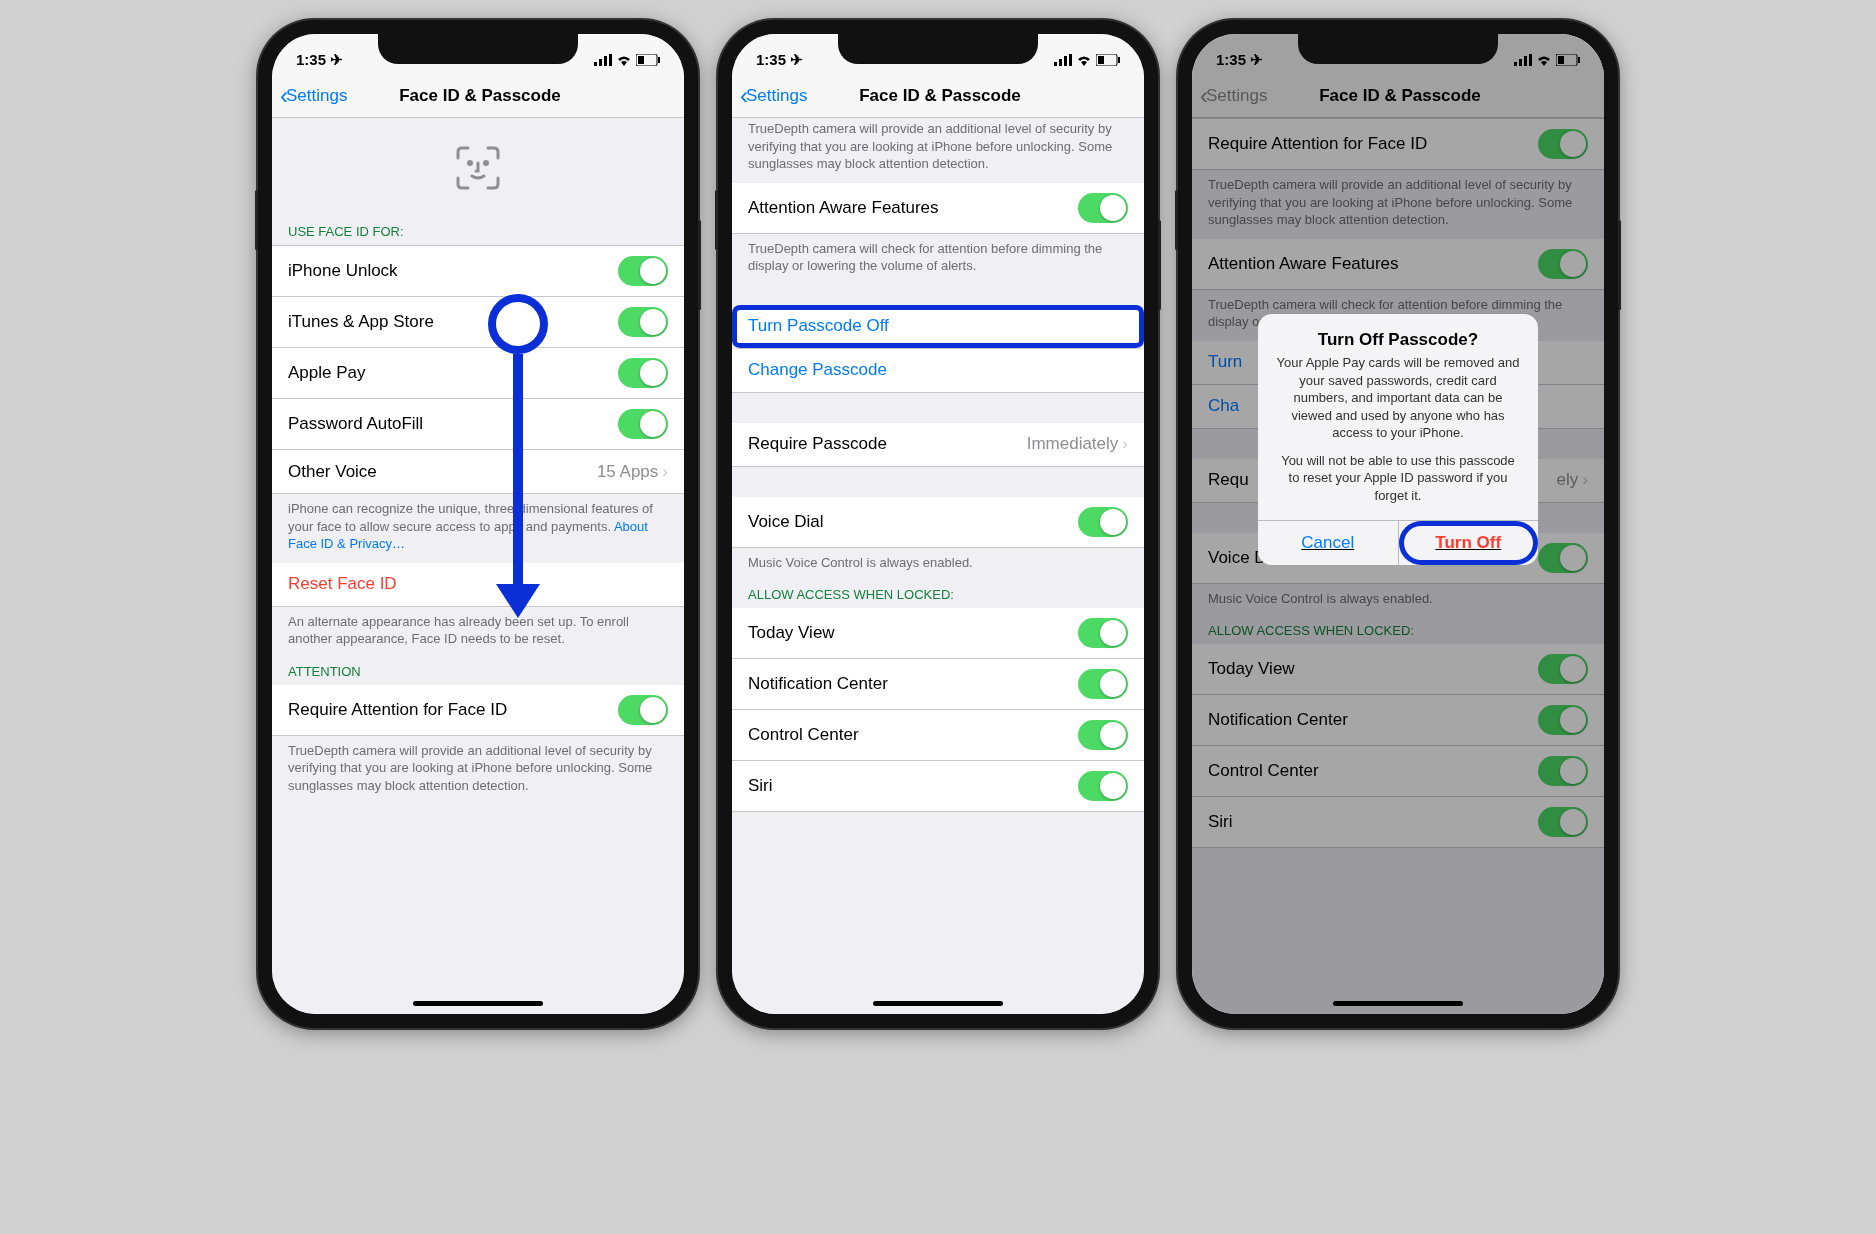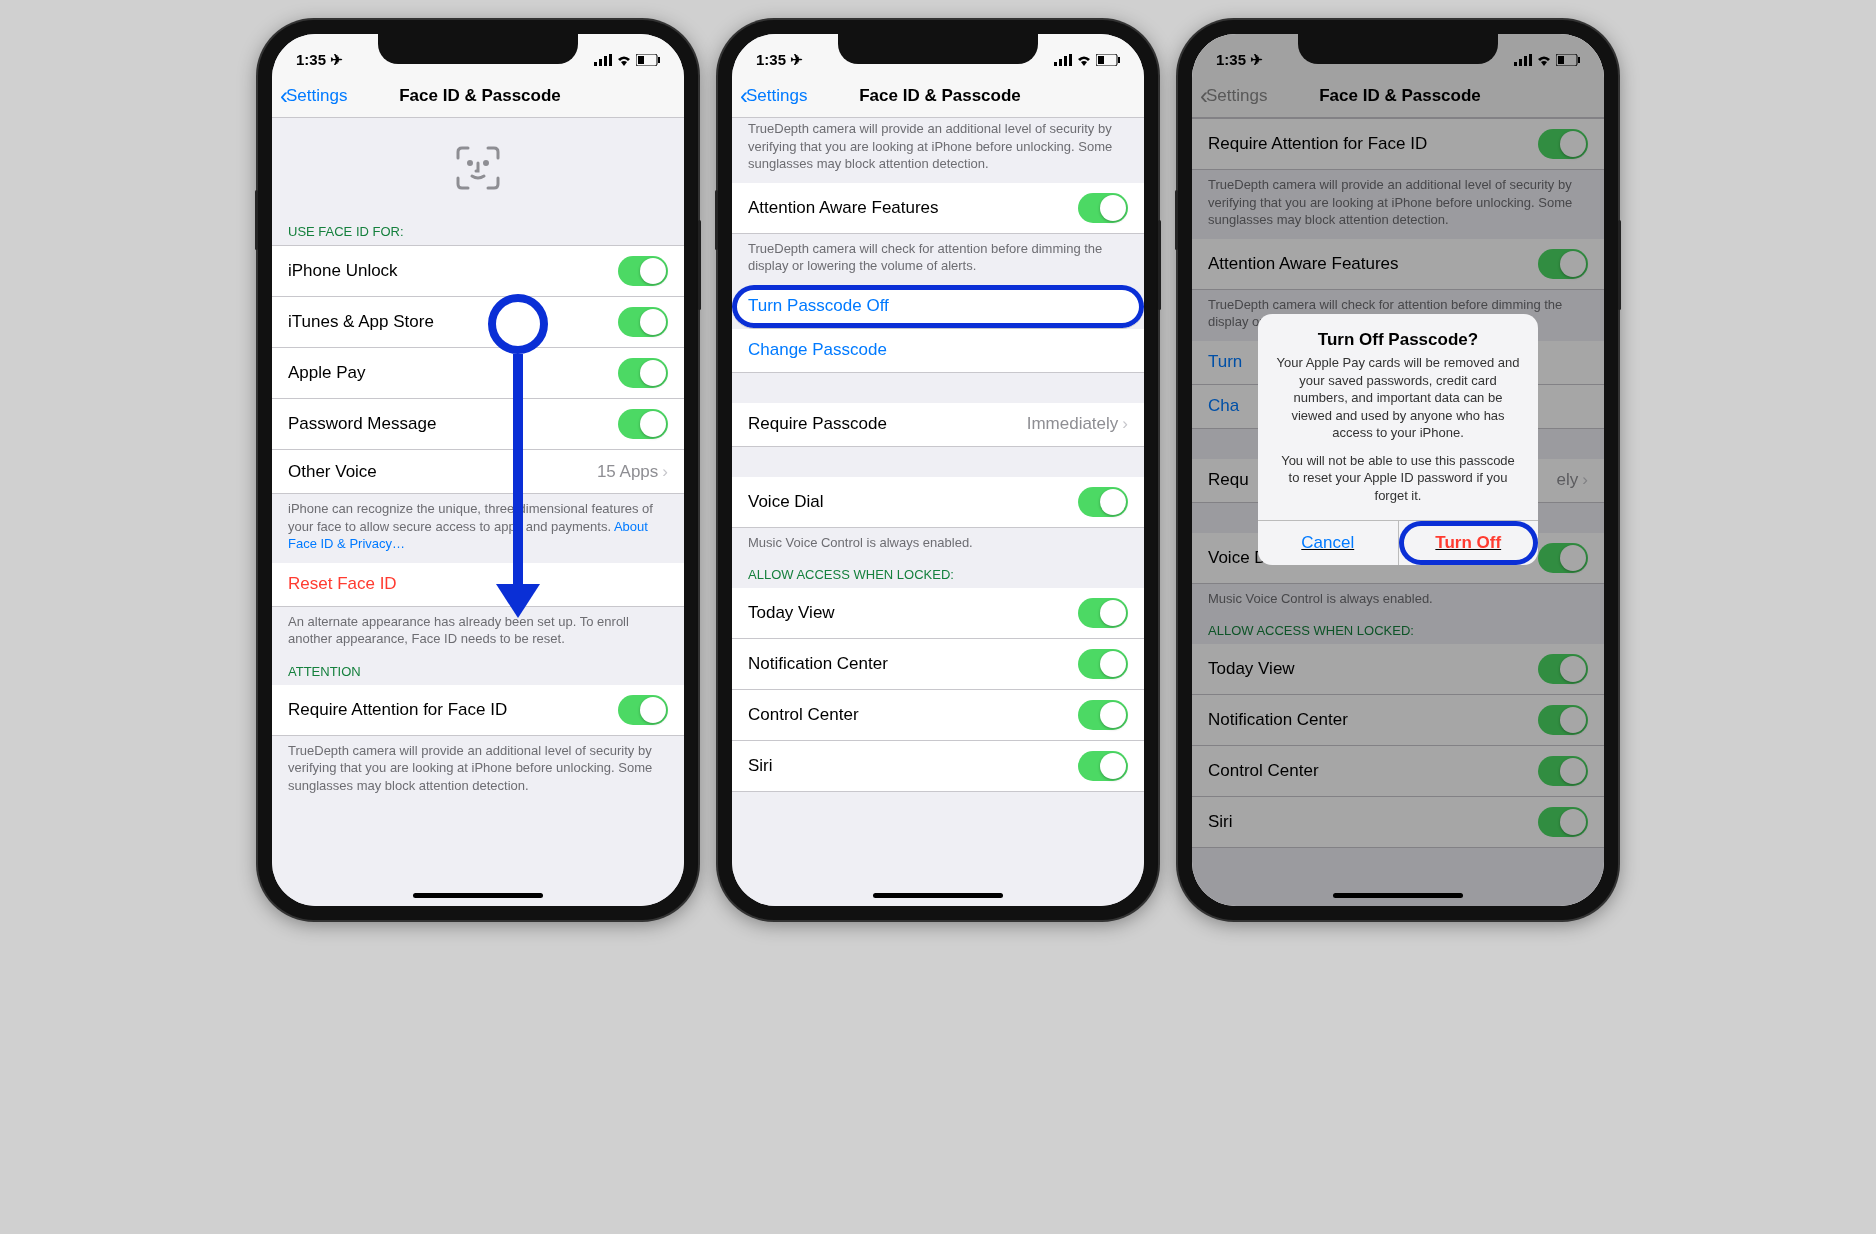--- a/index.html
+++ b/index.html
@@ -8,21 +8,21 @@
     background: #d0d0d0;
     display: flex;
     justify-content: center;
     gap: 20px;
     padding: 20px;
     min-height: 1234px;
     width: 1876px;
   }
   .phone {
     width: 440px;
-    height: 900px;
+    height: 1008px;
     background: #111;
     border-radius: 56px;
     padding: 14px;
     position: relative;
     box-shadow: 0 0 0 2px #333, 0 4px 20px rgba(0,0,0,.4);
   }
   .phone::before, .phone::after {
     content:"";
     position:absolute;
     background:#222;
@@ -132,21 +132,22 @@
     width:26px; height:26px; background:#fff; border-radius:50%;
     box-shadow:0 1px 3px rgba(0,0,0,.3);
   }
   .home-ind {
     position:absolute; bottom:8px; left:50%;
     transform:translateX(-50%);
     width:130px; height:5px; background:#000; border-radius:3px;
   }
   .highlight {
     box-shadow: inset 0 0 0 5px #0a2fd6;
-    border-radius: 22px;
+    border-radius: 8px;
+    margin-top: 20px;
   }
   .arrow-overlay {
     position:absolute; top:260px; left:50%;
     transform:translateX(10px);
     z-index:10;
     pointer-events:none;
   }
   .arrow-circle {
     width:60px; height:60px; border:8px solid #0a2fd6;
     border-radius:50%; background:#fff;
@@ -245,21 +246,21 @@
           </div>
         <div class="row">
             <span>iTunes &amp; App Store</span>
             <div class="toggle"></div>
           </div>
         <div class="row">
             <span>Apple Pay</span>
             <div class="toggle"></div>
           </div>
         <div class="row">
-            <span>Password Message</span>
+            <span>Password AutoFill</span>
             <div class="toggle"></div>
           </div>
         <div class="row">
           <span>Other Voice</span>
           <span class="detail">15 Apps</span>
           <span class="chev-r">›</span>
         </div>
       </div>
       <div class="footer"><span>iPhone can recognize the unique, three-dimensional features of your face to allow secure access to apps and payments.</span> <span class="link">About Face ID &amp; Privacy…</span></div>
       <div class="row red">

